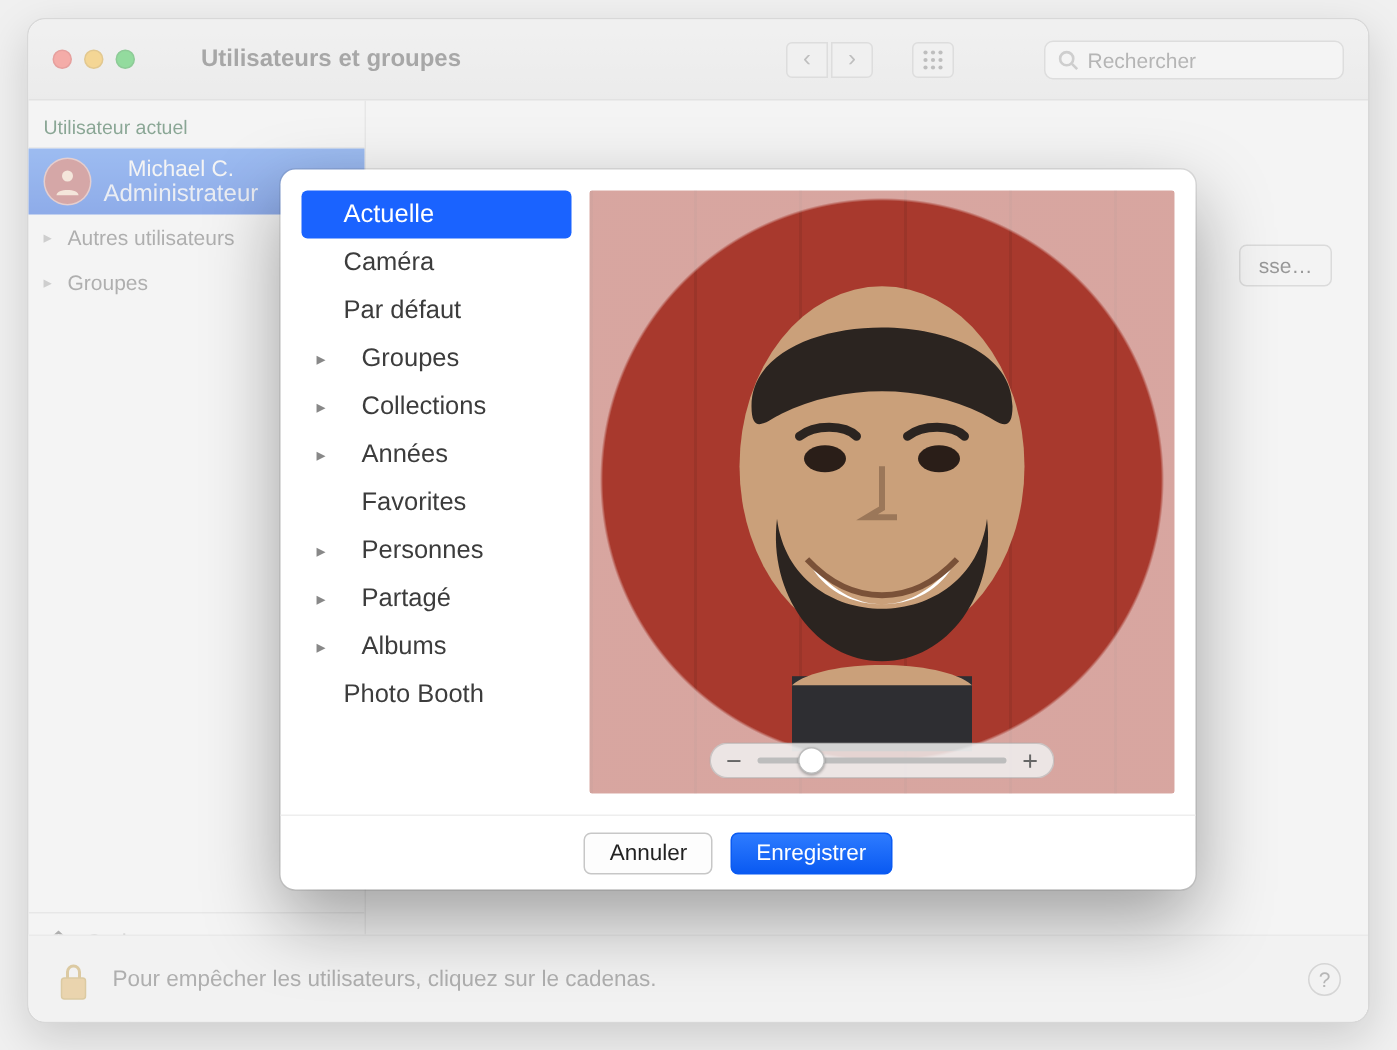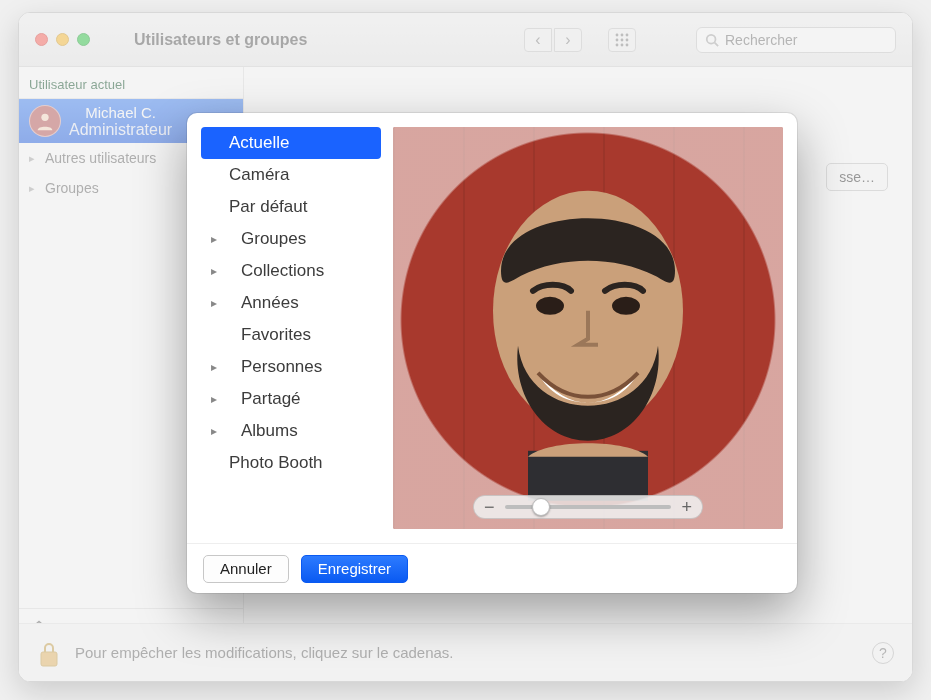--- a/index.html
+++ b/index.html
@@ -71,21 +71,21 @@
   .photo-pane{flex:1;position:relative;border-radius:2px;overflow:hidden;}
   .photo-bg{position:absolute;inset:0;background:#a8392d;}
   .photo-bg::before{content:"";position:absolute;inset:0;background:repeating-linear-gradient(90deg, rgba(0,0,0,0.08) 0 2px, transparent 2px 70px);}
   .mask-dim{position:absolute;inset:0;background:radial-gradient(circle at 50% 48%, transparent 0 186px, rgba(255,255,255,0.55) 188px);}
   .face{position:absolute;left:50%;top:50%;transform:translate(-50%,-52%);}
   .zoom{position:absolute;left:50%;bottom:10px;transform:translateX(-50%);width:230px;height:24px;
     background:rgba(240,240,240,0.85);border:1px solid rgba(0,0,0,0.15);border-radius:12px;
     display:flex;align-items:center;padding:0 10px;gap:10px;color:#666;font-size:18px;}
   .zoom-track{flex:1;height:4px;background:#bdbdbd;border-radius:2px;position:relative;}
   .zoom-knob{position:absolute;left:22%;top:50%;transform:translate(-50%,-50%);width:18px;height:18px;border-radius:50%;background:#fff;border:1px solid #bbb;box-shadow:0 1px 2px rgba(0,0,0,.3);}
-  .sheet-footer{height:50px;display:flex;align-items:center;justify-content:flex-start;gap:12px;padding:0 16px;border-top:1px solid #eee;}
+  .sheet-footer{height:50px;display:flex;align-items:center;justify-content:center;gap:12px;padding:0 16px;border-top:1px solid #eee;}
   .btn{height:28px;padding:0 16px;border-radius:5px;font-size:15px;border:1px solid #c7c7c7;background:#fdfdfd;color:#222;}
   .btn.primary{background:linear-gradient(#2d7bff,#0a5af2);border-color:#0a5af2;color:#fff;font-weight:500;}
 </style>
 </head>
 <body>
 
 <div class="backdrop"></div>
 
 <div class="window">
   <div class="titlebar">
@@ -169,21 +169,21 @@
     <div class="content-right">
       <button class="passbtn">sse…</button>
     </div>
   </div>
 
   <div class="lockbar">
     <svg class="lock-icon" width="24" height="30" viewBox="0 0 24 30">
         <rect x="4" y="14" width="16" height="14" rx="2" fill="#e8b964" stroke="#c9a24b"></rect>
         <path d="M8 14v-4a4 4 0 0 1 8 0v4" fill="none" stroke="#c9a24b" stroke-width="2"></path>
       </svg>
-    <span>Pour empêcher les modifications, cliquez sur le cadenas.</span>
+    <span>Pour empêcher les utilisateurs, cliquez sur le cadenas.</span>
     <div class="help">?</div>
   </div>
 
   <div class="overlay"></div>
 
   <div class="sheet">
     <div class="sheet-body">
       <div class="cat-list" id="cat-list">
           <div class="cat-item selected">
             <span>Actuelle</span>

